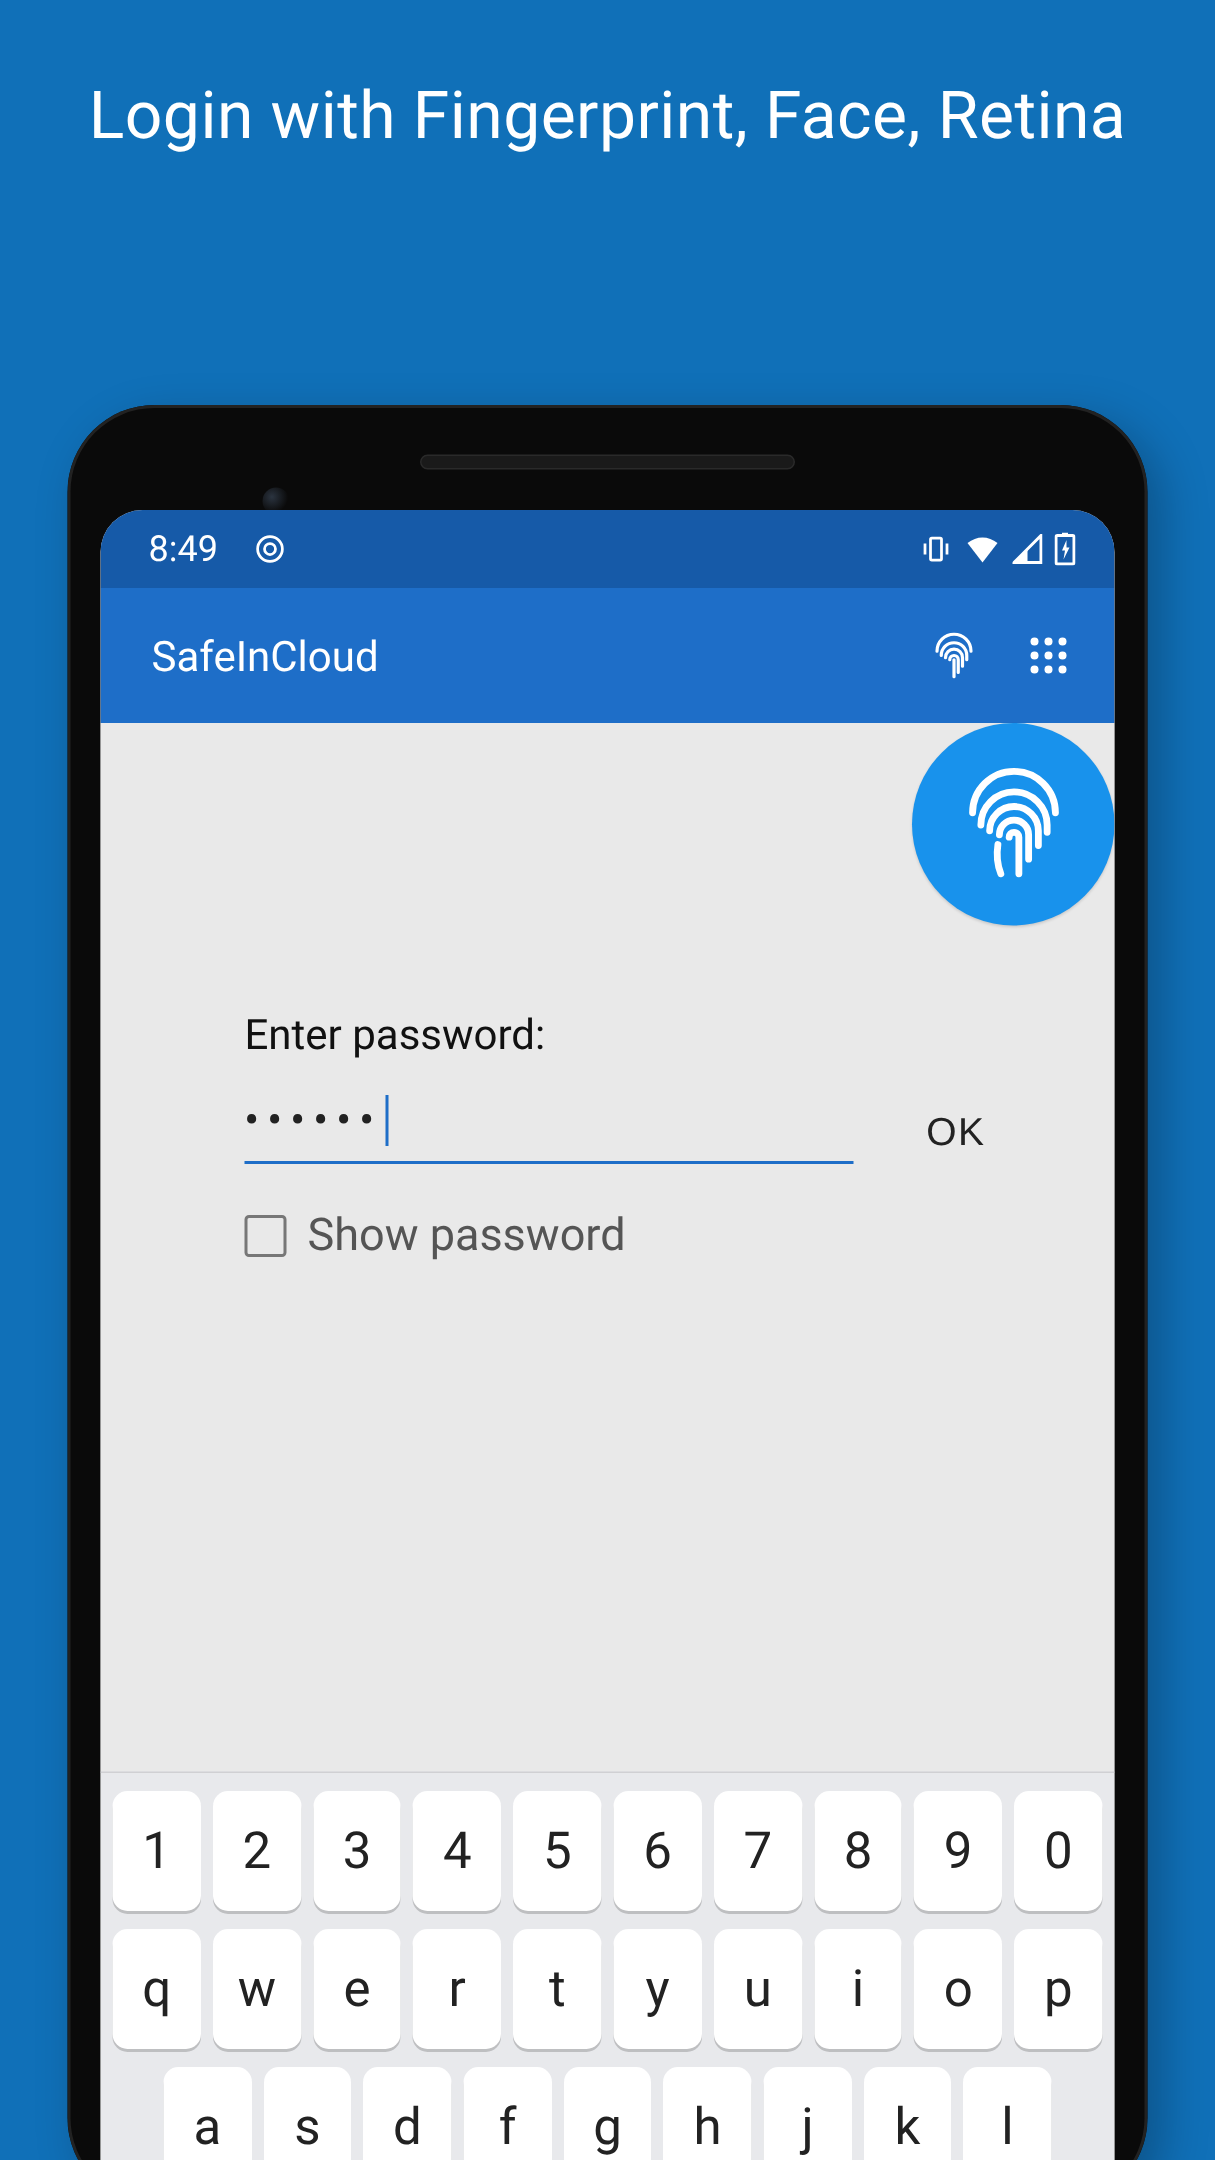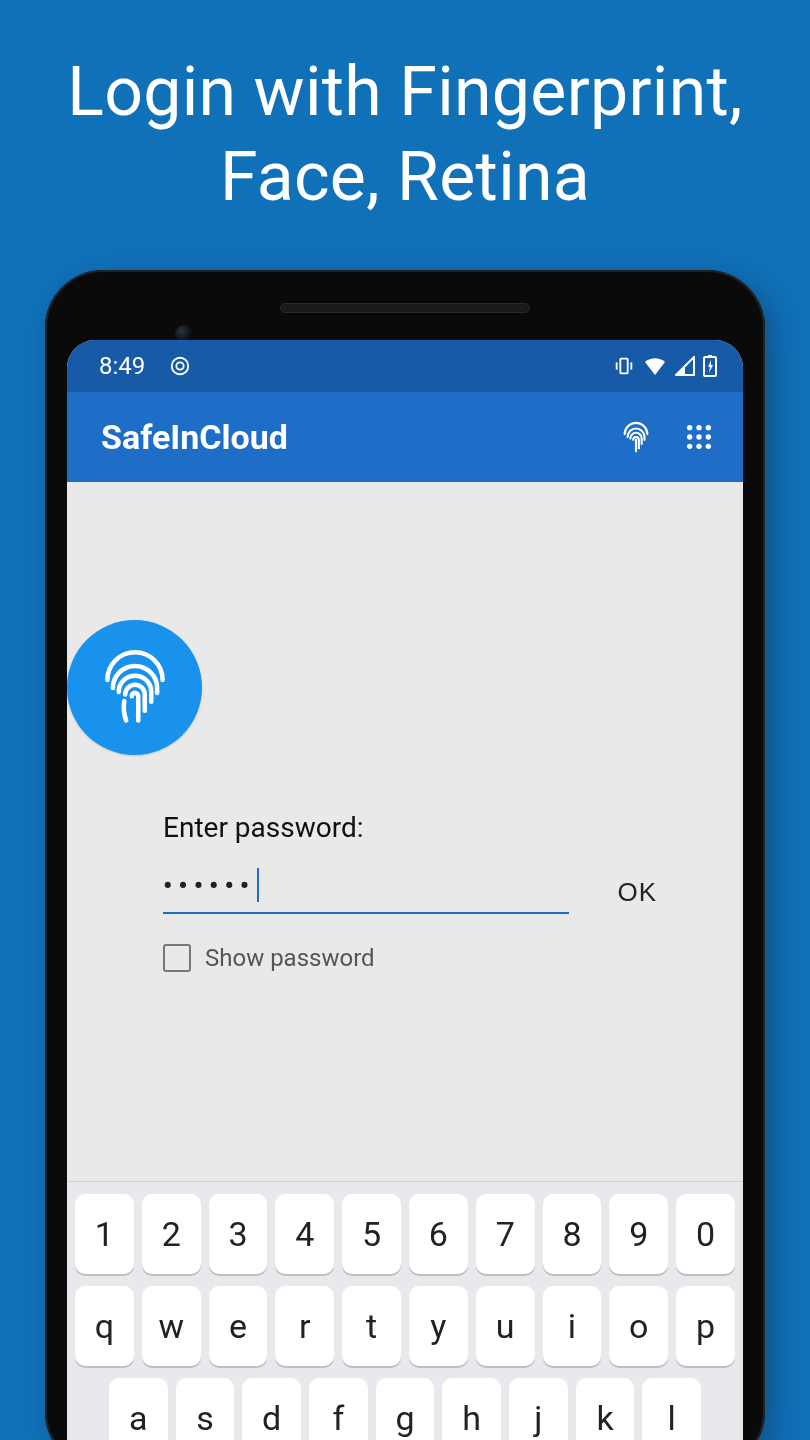--- a/index.html
+++ b/index.html
@@ -5,21 +5,21 @@
   * { box-sizing: border-box; margin: 0; padding: 0; }
   html, body { width: 810px; height: 1440px; overflow: hidden; }
   body {
     background: #1070b8;
     font-family: -apple-system, BlinkMacSystemFont, "Segoe UI", Roboto, Arial, sans-serif;
     position: relative;
   }
   .headline {
     color: #fff;
     text-align: center;
-    font-size: 68px;
+    font-size: 44px;
     font-weight: 400;
     line-height: 1.25;
     padding: 50px 40px 0;
     letter-spacing: 0.3px;
   }
   .phone {
     position: absolute;
     left: 50%;
     transform: translateX(-50%);
     top: 270px;
@@ -62,28 +62,27 @@
   .status-right { display:flex; align-items:center; gap:8px; }
   .ico { display:inline-flex; }
   
   .app-bar {
     height: 90px;
     background: #1e6ec8;
     color:#fff;
     display:flex; align-items:center; justify-content:space-between;
     padding: 0 28px 0 34px;
   }
-  .app-title { font-size: 34px; font-weight: 700; }
+  .app-title { font-size: 28px; font-weight: 400; }
   .app-actions { display:flex; align-items:center; gap:30px; }
   
   .content {
     flex:1;
     background:#e9e9e9;
-    display:flex; flex-direction:column; align-items:flex-start;
-    padding-top: 138px;
+    display:flex; flex-direction:column; align-items:flex-end;
   }
   .fp-circle {
     width: 135px; height: 135px; border-radius: 50%;
     background: #1892ec;
     display:flex; align-items:center; justify-content:center;
     box-shadow: 0 1px 2px rgba(0,0,0,0.15);
   }
   .form {
     width: 100%;
     padding: 0 96px;
@@ -118,21 +117,21 @@
     margin-right: -30px;
   }
   .check-row {
     display:flex; align-items:center; gap:14px;
     margin-top: 30px;
   }
   .checkbox {
     width:28px; height:28px; border:2.5px solid #777; border-radius:3px;
     background:#fff0; display:inline-block; flex-shrink:0;
   }
-  .check-label { font-size:24px; color:#555; }
+  .check-label { font-size:30px; color:#555; }
 
   
   .keyboard {
     background:#e8e9ec;
     padding: 12px 8px 0 8px;
     border-top: 1px solid #d0d0d3;
   }
   .krow { display:flex; gap:8px; margin-bottom:12px; justify-content:center; }
   .krow.r2 { padding: 0 0px; }
   .krow.r3 { padding: 0 34px; }

